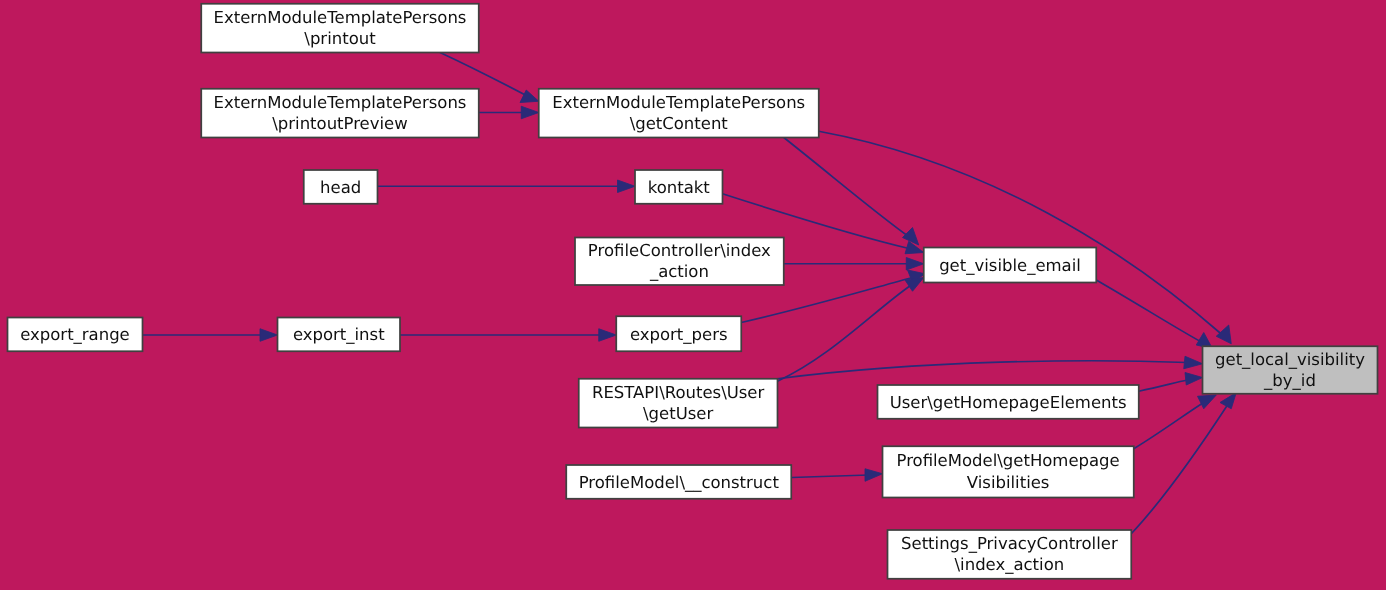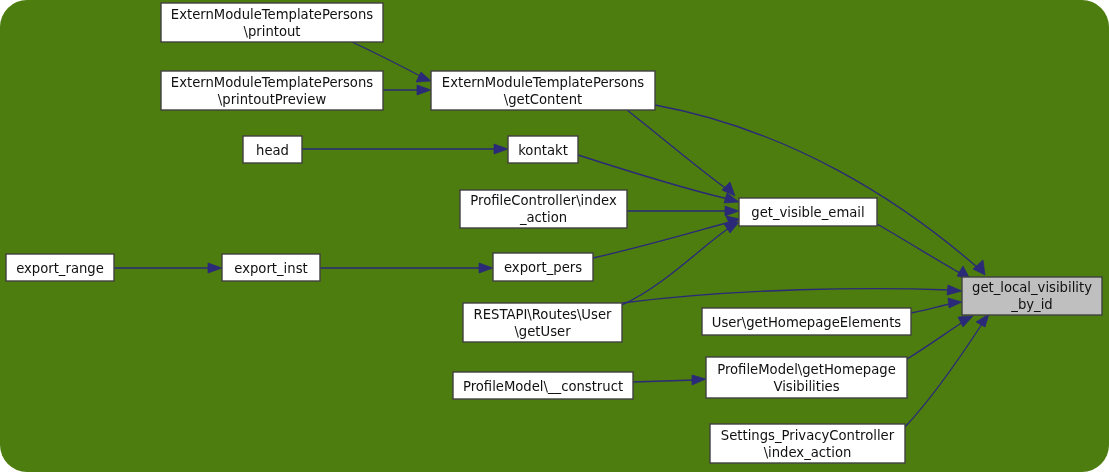--- a/index.html
+++ b/index.html
@@ -4,24 +4,23 @@
 <style>
   html, body {
     margin: 0;
     padding: 0;
     background: #ffffff;
   }
   #graph-root {
     position: relative;
     width: 1109px;
     height: 472px;
-    background: #4d7c0f;
+    background: #be185d;
     font-family: "DejaVu Sans", "Liberation Sans", sans-serif;
     overflow: hidden;
-    border-radius: 27px;
   }
   svg#callgraph {
     display: block;
     width: 1109px;
     height: 472px;
   }
   .node-box {
     fill: #ffffff;
     stroke: #404040;
     stroke-width: 1.4px;

